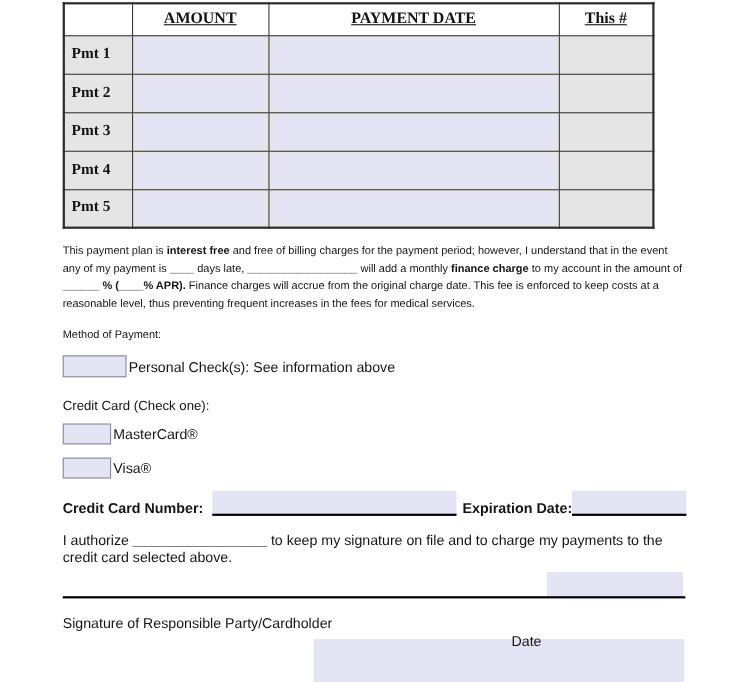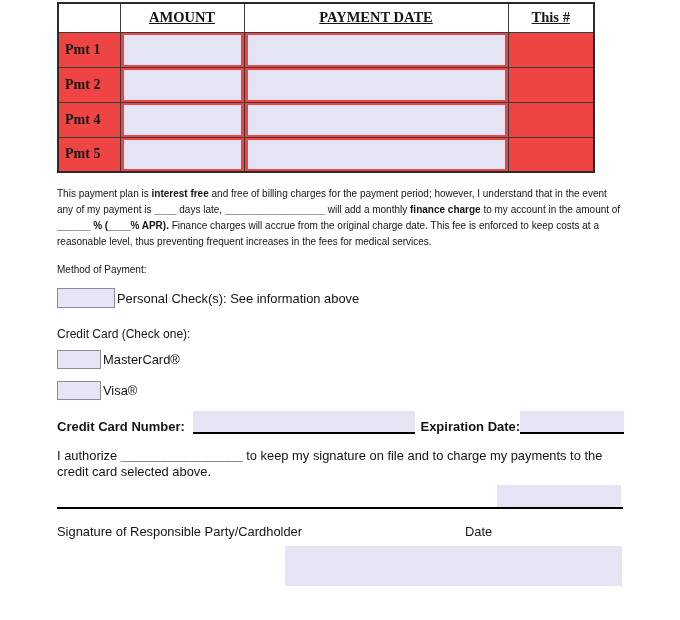--- a/index.html
+++ b/index.html
@@ -5,21 +5,21 @@
   * { margin:0; padding:0; box-sizing:border-box; }
   html,body { width:680px; height:620px; background:#ffffff; overflow:hidden; }
   body { font-family:"Liberation Sans", sans-serif; color:#141414; }
   .page { position:relative; width:680px; height:620px; padding:2px 0 0 57px; }
 
   
   table.pay { border-collapse:collapse; width:536px; border:2px solid #2b2b2b; table-layout:fixed; }
   table.pay th, table.pay td { border:1px solid #3a3a3a; }
   table.pay th { height:29px; font-family:"Liberation Serif", serif; font-size:14.5px; font-weight:bold;
                  text-decoration:underline; text-align:center; background:#fff; }
-  table.pay td { height:35px; background:#ef4444; }
+  table.pay td { height:35px; background:#e5e5e5; }
   td.rowlabel { font-family:"Liberation Serif", serif; font-size:14px; font-weight:bold;
                 padding-left:6px; vertical-align:middle; }
   td.fieldcell { padding:2px 3px; }
   .cellfield { width:100%; height:100%; background:#e4e4f4; }
 
   
   .para { margin-top:13px; width:566px; font-size:10px; line-height:16px; }
   .b { font-weight:bold; }
 
   .mop-heading { margin-top:14px; font-size:10px; font-weight:normal; }
@@ -40,21 +40,21 @@
   .linefield { background:#e4e4f4; border-bottom:2px solid #000; height:23px; display:inline-block; }
   .ccnum { width:222px; margin:0 5px; }
   .ccexp { width:104px; }
 
   .authorize { margin-top:14px; width:566px; font-size:12.9px; line-height:16px; }
 
   .sigblock { position:relative; margin-top:5px; width:566px; }
   .datefield { background:#e4e4f4; height:22px; width:124px; margin-left:440px; }
   .sigline { border-top:2px solid #000; width:566px; }
   .siglabels { position:relative; margin-top:15px; font-size:12.9px; height:16px; }
-  .siglabels .datelbl { position:absolute; left:408px; top:0; }
+  .siglabels .datelbl { position:absolute; left:408px; top:16px; }
 
   .bottomfield { background:#e4e4f4; width:337px; height:40px; margin-left:228px; margin-top:6px; }
 </style>
 </head>
 <body>
 
 <div class="page">
 
   <table class="pay">
     <colgroup>
@@ -77,20 +77,30 @@
         <td class="fieldcell">
             <div class="cellfield"></div>
           </td>
         <td class="fieldcell">
             <div class="cellfield"></div>
           </td>
         <td></td>
       </tr>
       <tr>
         <td class="rowlabel">Pmt 2</td>
+        <td class="fieldcell">
+            <div class="cellfield"></div>
+          </td>
+        <td class="fieldcell">
+            <div class="cellfield"></div>
+          </td>
+        <td></td>
+      </tr>
+      <tr>
+        <td class="rowlabel">Pmt 3</td>
         <td class="fieldcell">
             <div class="cellfield"></div>
           </td>
         <td class="fieldcell">
             <div class="cellfield"></div>
           </td>
         <td></td>
       </tr>
       <tr>
         <td class="rowlabel">Pmt 4</td>

